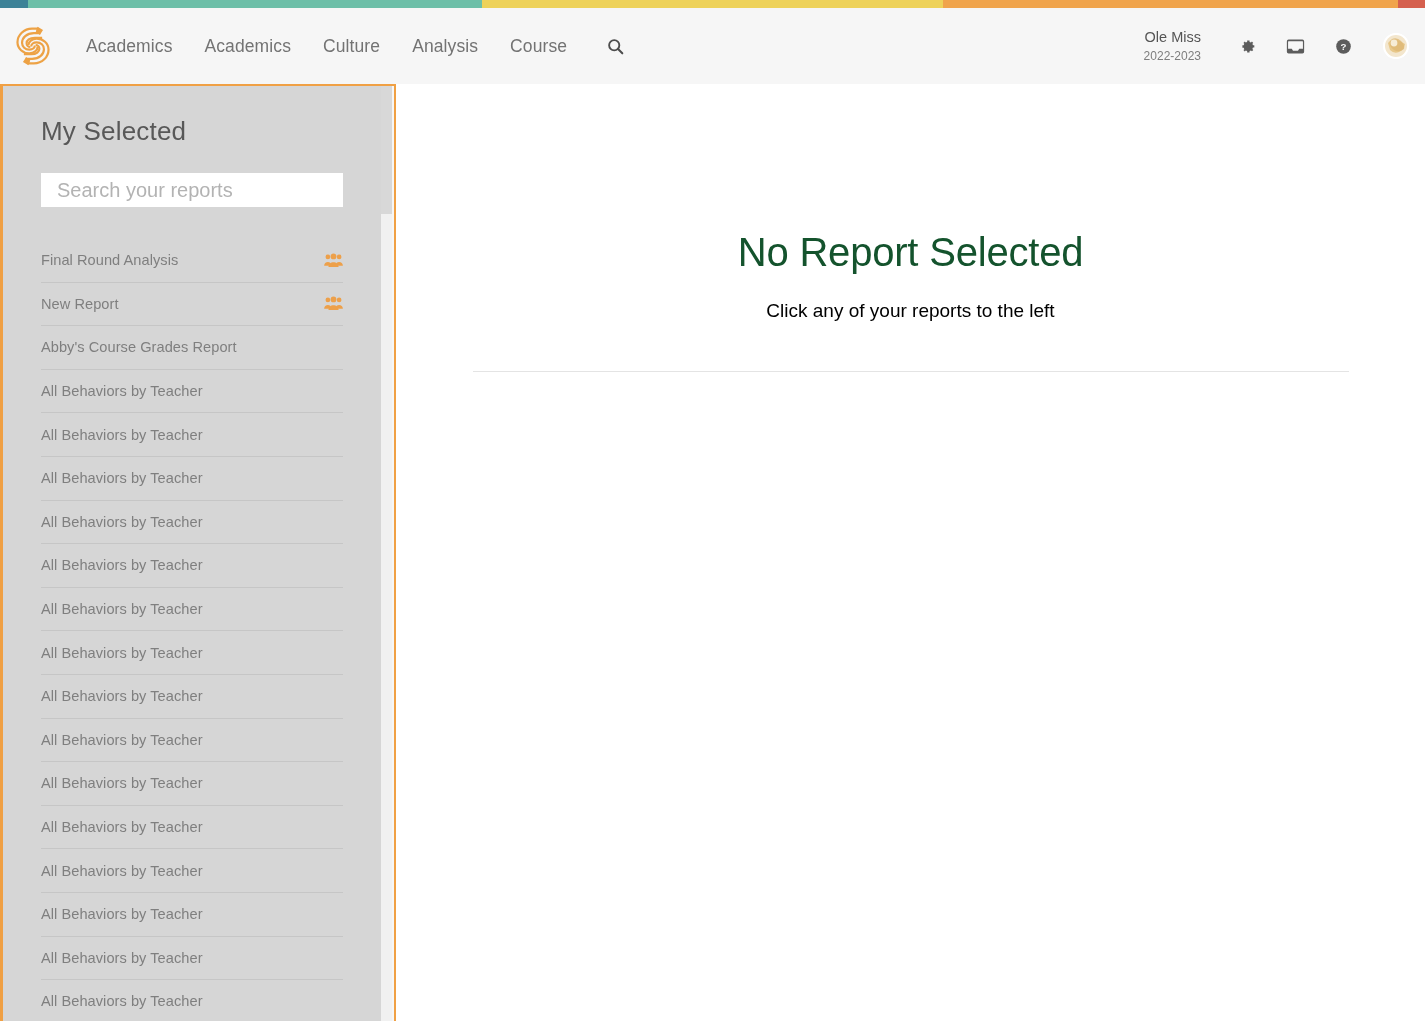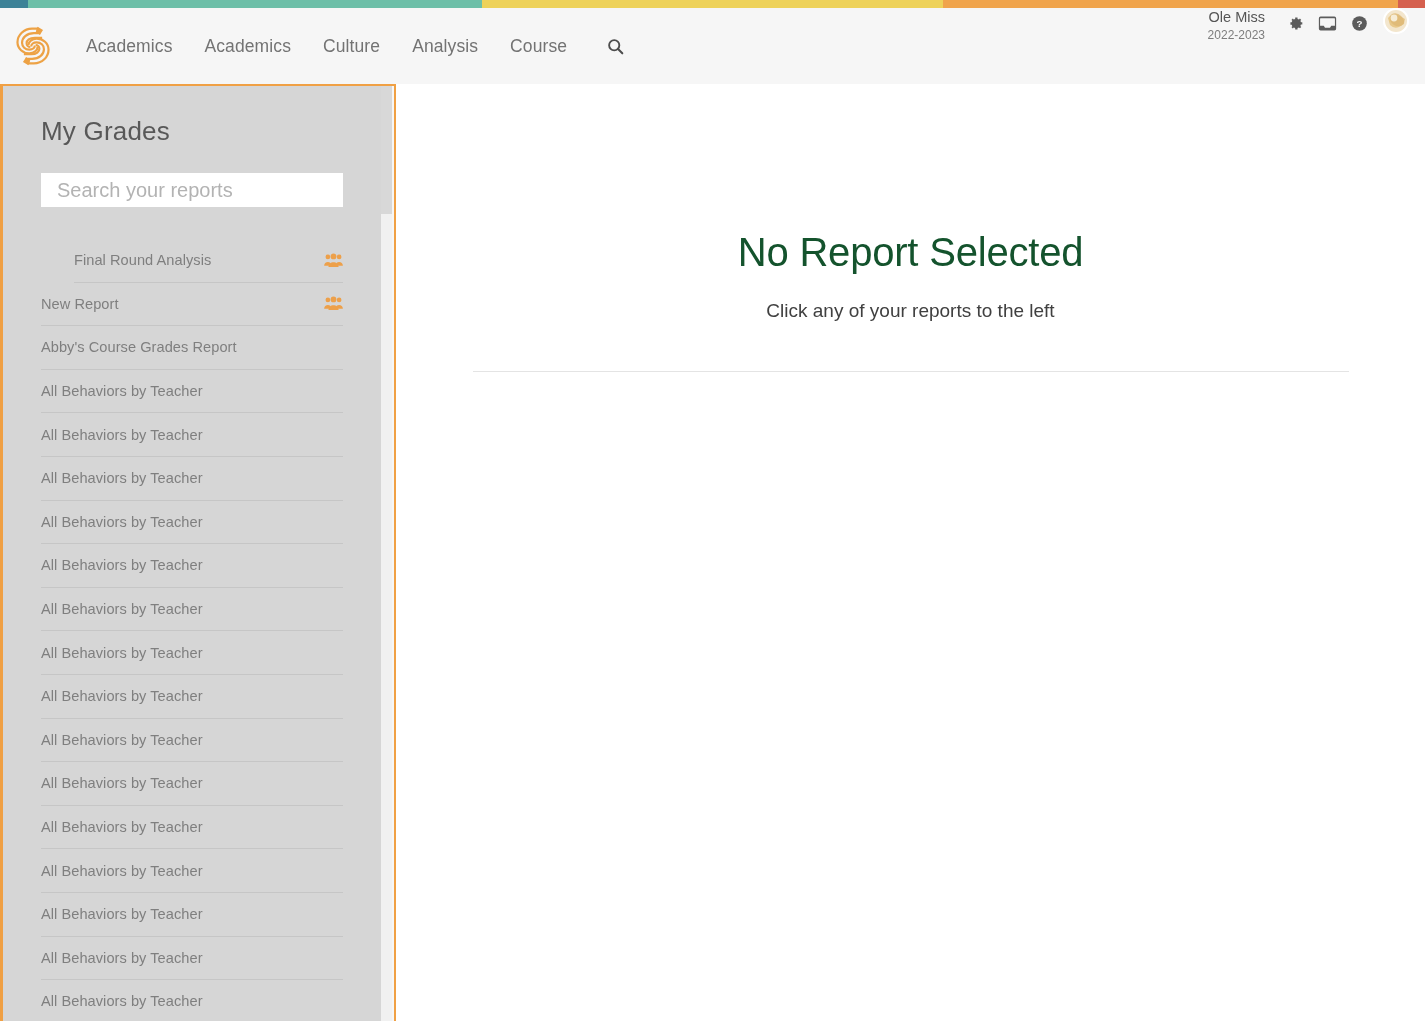--- a/index.html
+++ b/index.html
@@ -53,21 +53,22 @@
     display: flex;
     align-items: center;
     cursor: pointer;
   }
   .header-right {
     position: absolute;
     right: 16px;
     top: 0;
     height: 76px;
     display: flex;
-    gap: 0px;
+    align-items: center;
+    gap: 16px;
   }
   .school-block {
     text-align: right;
     margin-right: 14px;
     line-height: 1.25;
   }
   .school-name { font-size: 14.5px; color: #555555; }
   .school-year { font-size: 12px; color: #7d7d7d; margin-top: 2px; }
   .hicon {
     width: 32px;
@@ -138,21 +139,21 @@
   .search-box::placeholder { color: #b3b3b3; }
   .report-list { list-style: none; }
   .report-item {
     display: flex;
     align-items: center;
     justify-content: space-between;
     height: 43.6px;
     border-bottom: 1px solid #c6c6c6;
     cursor: pointer;
   }
-  .report-item:first-child { border-top: none; margin-left: 33px; }
+  .report-item:first-child { border-top: none; }
   .report-label {
     font-size: 14.6px;
     color: #7f7f7f;
     letter-spacing: .05px;
     white-space: nowrap;
   }
   .shared-icon { flex: 0 0 auto; display: flex; align-items: center; }
 
   
   .scroll-track {
@@ -186,21 +187,21 @@
     text-align: center;
   }
   .empty-title {
     font-size: 40px;
     color: #14532d;
     font-weight: 400;
     letter-spacing: -.2px;
   }
   .empty-sub {
     font-size: 19px;
-    color: #404040;
+    color: #000000;
     margin-top: 25px;
     font-weight: 400;
   }
   .divider {
     width: 876px;
     height: 1px;
     background: #e4e4e4;
     margin: 49px auto 0 auto;
   }
   .create-btn {
@@ -294,21 +295,21 @@
         <circle cx="11" cy="10" r="3.4" fill="#f6ecd6"></circle>
       </svg>
     </div>
   </div>
 </div>
 
 <div class="body-wrap">
 
   <div class="sidebar-outer">
     <div class="sidebar">
-      <div class="sidebar-title">My Grades</div>
+      <div class="sidebar-title">My Selected</div>
       <input class="search-box" type="text" placeholder="Search your reports" style="">
       <ul class="report-list" id="report-list">
           <li class="report-item">
             <span class="report-label">Final Round Analysis</span>
             <span class="shared-icon">
               <svg width="19" height="15" viewBox="0 0 20 16">
                 <circle cx="4" cy="4.2" r="2.5" fill="#eda04a"></circle>
                 <circle cx="16" cy="4.2" r="2.5" fill="#eda04a"></circle>
                 <circle cx="10" cy="3.6" r="3.1" fill="#eda04a"></circle>
                 <path d="M0 13.5c0-2.4 1.8-4 4-4s4 1.6 4 4z" fill="#eda04a"></path>

